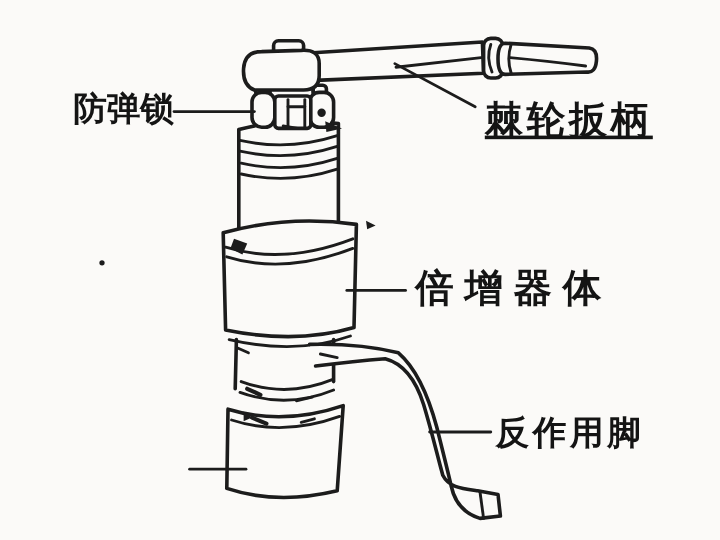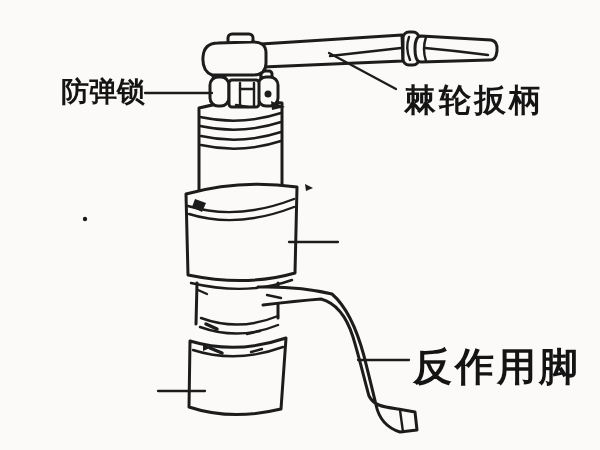--- a/index.html
+++ b/index.html
@@ -107,18 +107,19 @@
     <path class="leader" d="M289,242 L338,242"></path>
     <path class="leader" d="M358,360 L409,360"></path>
     <path class="leader" d="M158,391 L205,391"></path>
 
     <circle class="solid" cx="85" cy="219" r="2.2"></circle>
     <path class="solid" d="M305,184 l8,4 -7,3 Z"></path>
   </svg>
 
   <div class="cjk-label" style="left:61px; top:77px; font-size:28px; letter-spacing:0px;">防弹锁</div>
 
-  <div class="cjk-label" style="left:404px; top:84px; font-size:32px; letter-spacing:3px;">棘轮扳柄</div>
+  <div class="cjk-label" style="left:404px; top:84px; font-size:32px; letter-spacing:3px;text-decoration:underline;">棘轮扳柄</div>
 
+  <div class="cjk-label" style="left:346px; top:224px; font-size:32px; letter-spacing:9px;">倍增器体</div>
 
-  <div class="cjk-label" style="left:413px; top:347px; font-size:39px; letter-spacing:3px;font-family:Liberation Serif, serif;">反作用脚</div>
+  <div class="cjk-label" style="left:413px; top:347px; font-size:28px; letter-spacing:3px;font-family:Liberation Serif, serif;">反作用脚</div>
 
 </div>
 
 </body></html>

